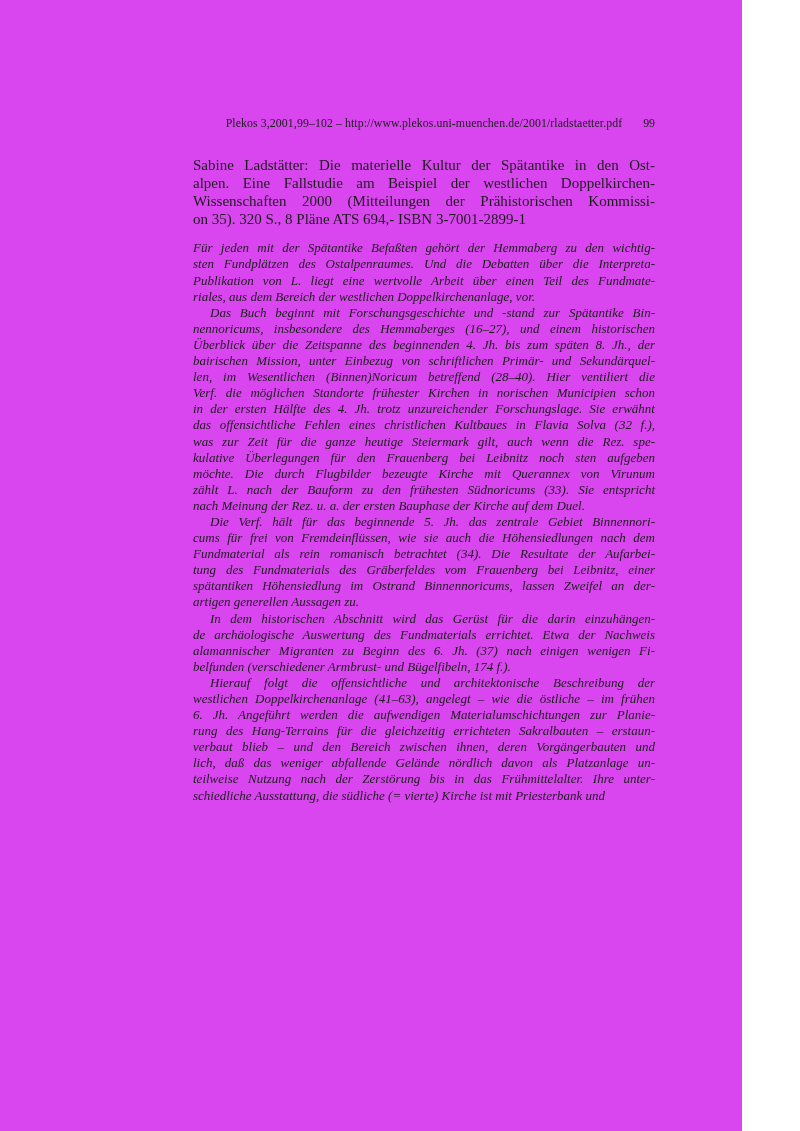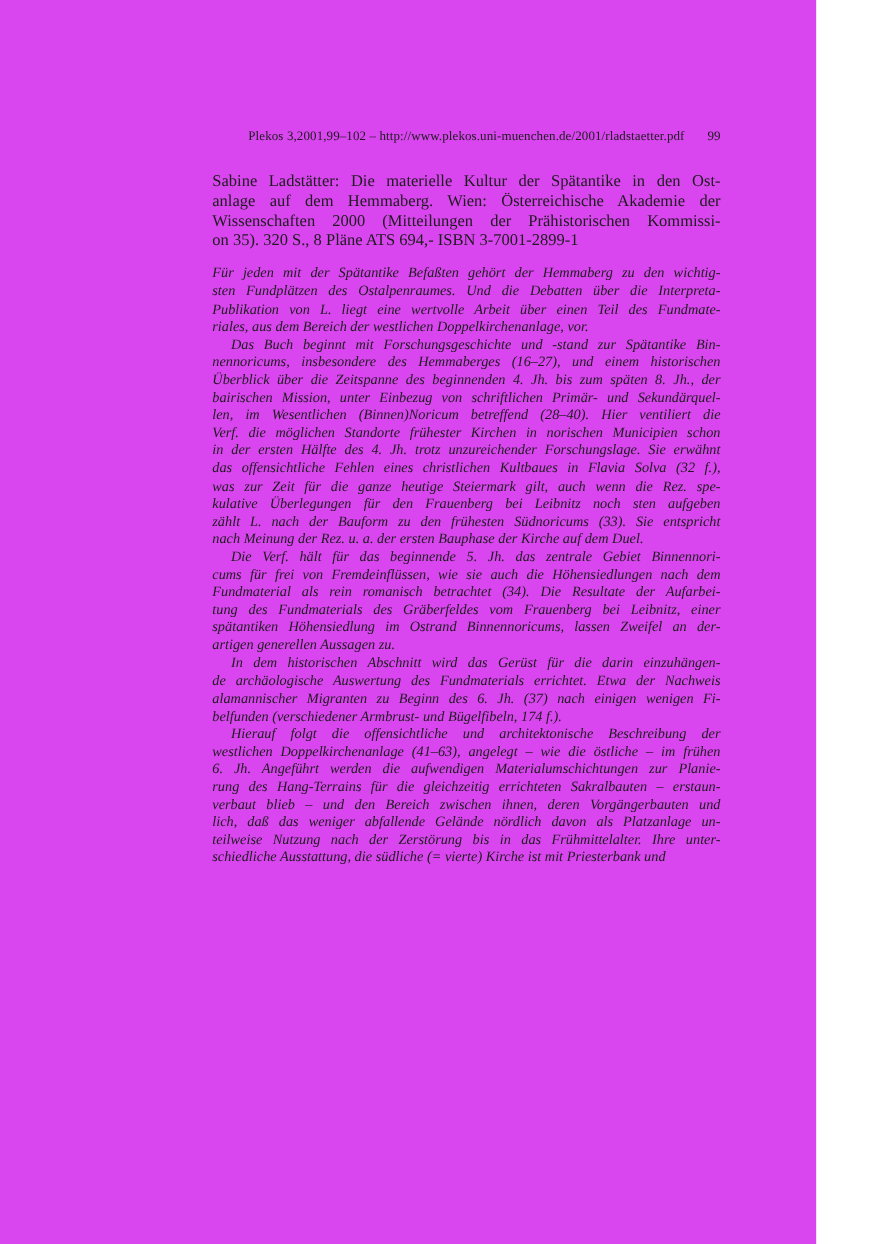--- a/index.html
+++ b/index.html
@@ -74,21 +74,21 @@
 <div class="page">
   <div class="textblock">
 
     <div class="running-head">
       <span class="citation">Plekos 3,2001,99–102 – http://www.plekos.uni-muenchen.de/2001/rladstaetter.pdf</span>
       <span class="pagenum">99</span>
     </div>
 
     <div class="title-block">
         <div class="line">Sabine Ladstätter: Die materielle Kultur der Spätantike in den Ost-</div>
-        <div class="line">anlage auf dem Hemmaberg. Wien: Österreichische Akademie der</div>
+        <div class="line">alpen. Eine Fallstudie am Beispiel der westlichen Doppelkirchen-</div>
         <div class="line">Wissenschaften 2000 (Mitteilungen der Prähistorischen Kommissi-</div>
         <div class="line last">on 35). 320 S., 8 Pläne ATS 694,- ISBN 3-7001-2899-1</div>
       </div>
 
     <div class="body-block">
         <div class="paragraph">
           <div class="line">Für jeden mit der Spätantike Befaßten gehört der Hemmaberg zu den wichtig-</div>
           <div class="line">sten Fundplätzen des Ostalpenraumes. Und die Debatten über die Interpreta-</div>
           <div class="line">Publikation von L. liegt eine wertvolle Arbeit über einen Teil des Fundmate-</div>
           <div class="line last">riales, aus dem Bereich der westlichen Doppelkirchenanlage, vor.</div>
@@ -97,20 +97,21 @@
           <div class="line indent">Das Buch beginnt mit Forschungsgeschichte und -stand zur Spätantike Bin-</div>
           <div class="line">nennoricums, insbesondere des Hemmaberges (16–27), und einem historischen</div>
           <div class="line">Überblick über die Zeitspanne des beginnenden 4. Jh. bis zum späten 8. Jh., der</div>
           <div class="line">bairischen Mission, unter Einbezug von schriftlichen Primär- und Sekundärquel-</div>
           <div class="line">len, im Wesentlichen (Binnen)Noricum betreffend (28–40). Hier ventiliert die</div>
           <div class="line">Verf. die möglichen Standorte frühester Kirchen in norischen Municipien schon</div>
           <div class="line">in der ersten Hälfte des 4. Jh. trotz unzureichender Forschungslage. Sie erwähnt</div>
           <div class="line">das offensichtliche Fehlen eines christlichen Kultbaues in Flavia Solva (32 f.),</div>
           <div class="line">was zur Zeit für die ganze heutige Steiermark gilt, auch wenn die Rez. spe-</div>
           <div class="line">kulative Überlegungen für den Frauenberg bei Leibnitz noch sten aufgeben</div>
+          <div class="line">möchte. Die durch Flugbilder bezeugte Kirche mit Querannex von Virunum</div>
           <div class="line">zählt L. nach der Bauform zu den frühesten Südnoricums (33). Sie entspricht</div>
           <div class="line last">nach Meinung der Rez. u. a. der ersten Bauphase der Kirche auf dem Duel.</div>
         </div>
         <div class="paragraph">
           <div class="line indent">Die Verf. hält für das beginnende 5. Jh. das zentrale Gebiet Binnennori-</div>
           <div class="line">cums für frei von Fremdeinflüssen, wie sie auch die Höhensiedlungen nach dem</div>
           <div class="line">Fundmaterial als rein romanisch betrachtet (34). Die Resultate der Aufarbei-</div>
           <div class="line">tung des Fundmaterials des Gräberfeldes vom Frauenberg bei Leibnitz, einer</div>
           <div class="line">spätantiken Höhensiedlung im Ostrand Binnennoricums, lassen Zweifel an der-</div>
           <div class="line last">artigen generellen Aussagen zu.</div>

